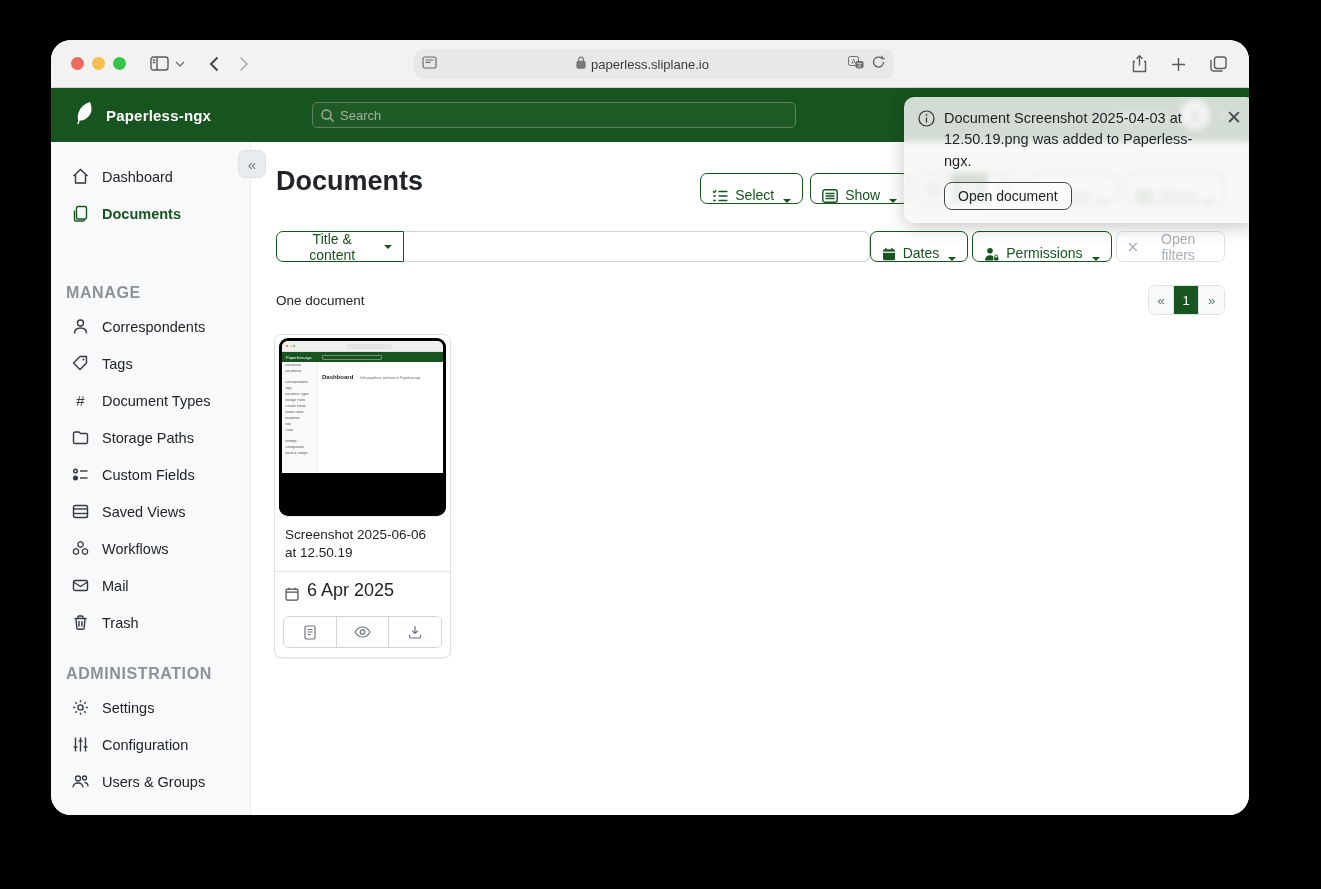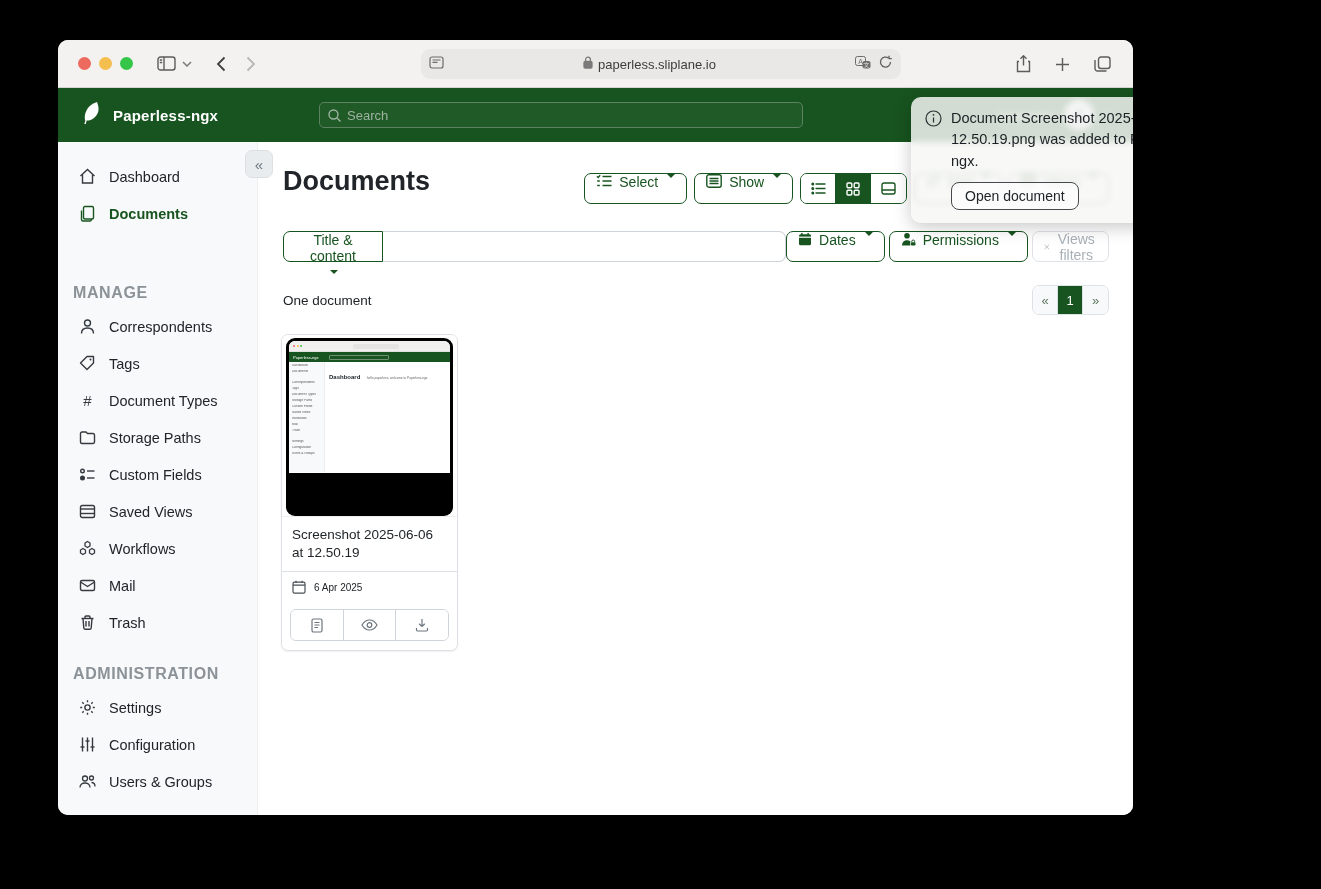--- a/index.html
+++ b/index.html
@@ -1,17 +1,17 @@
 <!DOCTYPE html>
 <html><head>
 <meta charset="utf-8">
 <style>
   * { margin:0; padding:0; box-sizing:border-box; }
   html,body { width:1321px; height:889px; background:#000; font-family:"Liberation Sans", sans-serif; overflow:hidden; }
-  .window { position:absolute; left:58px; top:40px; width:1075px; height:775px; background:#fff; border-radius:10px; overflow:hidden; box-shadow:0 10px 40px rgba(0,0,0,.6); }
+  .window { position:absolute; left:51px; top:40px; width:1198px; height:775px; background:#fff; border-radius:20px; overflow:hidden; box-shadow:0 10px 40px rgba(0,0,0,.6); }
 
   
   .chrome { position:relative; height:48px; background:#f4f2f0; border-bottom:1px solid #d6d3d0; display:flex; align-items:center; }
   .traffic { display:flex; gap:8px; margin-left:20px; }
   .traffic span { width:13px; height:13px; border-radius:50%; display:block; }
   .t-red{background:#ec6a5e;} .t-yellow{background:#f4bf4f;} .t-green{background:#35c649;}
   .chrome-ic { color:#5c5c5c; display:flex; align-items:center; justify-content:center; }
   .chrome-ic svg{display:block;}
   .ic-sidebar{margin-left:24px;} .ic-chevdn{margin-left:6px;color:#7a7a7a;}
   .ic-back{margin-left:24px;color:#3f3f3f;} .ic-fwd{margin-left:20px;color:#b9b7b5;}
@@ -43,30 +43,30 @@
   .nav-sect { margin:0 0 6px 15px; font-size:16px; letter-spacing:.6px; color:#8b9298; font-weight:700; }
   .sect-gap1{margin-top:52px;} .sect-gap2{margin-top:24px;}
   .tx-ic{font-size:15px; width:17px; text-align:center; font-weight:400;}
 
   .collapse-btn { position:absolute; left:187px; top:110px; width:28px; height:28px; background:#e9ecef; border:1px solid #dde0e3; border-radius:7px; color:#6c757d; font-size:15px; display:flex; align-items:center; justify-content:center; cursor:pointer; z-index:3; }
 
   .content { position:relative; flex:1; background:#fff; }
   .h1 { position:absolute; left:25px; top:24px; font-size:27px; font-weight:700; color:#212529; }
 
   .btnrow { position:absolute; top:31px; right:24px; display:flex; gap:7px; }
-  .btn { height:31px; display:flex; align-items:flex-start; gap:7px; padding:0 11px; border:1px solid #17541f; border-radius:7px; background:#fff; color:#17541f; font-size:14px; cursor:pointer; }
+  .btn { height:31px; display:flex; align-items:flex-end; gap:7px; padding:0 11px; border:1px solid #17541f; border-radius:7px; background:#fff; color:#17541f; font-size:14px; cursor:pointer; }
   .btn svg{flex:none;}
   .caret { width:0;height:0;border-left:4px solid transparent;border-right:4px solid transparent;border-top:4.5px solid currentColor; margin-left:2px;}
   .btn-group { display:flex; border-radius:7px; overflow:hidden; border:1px solid #17541f; height:31px;}
   .btn-group .gbtn { width:35px; display:flex; align-items:center; justify-content:center; background:#fff; color:#17541f; border-right:1px solid #17541f; cursor:pointer;}
   .btn-group .gbtn:last-child{border-right:none;}
   .btn-group .gbtn.sel { background:#17541f; color:#fff; }
 
   .filterrow { position:absolute; top:89px; left:25px; right:24px; display:flex; }
-  .field-btn { height:31px; border:1px solid #17541f; border-radius:7px 0 0 7px; background:#fff; color:#17541f; font-size:14px; display:flex; align-items:center; gap:6px; padding:0 11px; cursor:pointer;flex-direction:column; }
+  .field-btn { height:31px; border:1px solid #17541f; border-radius:7px 0 0 7px; background:#fff; color:#17541f; font-size:14px; display:flex; align-items:center; gap:6px; padding:0 11px; cursor:pointer; }
   .filter-input { width:468px; height:31px; border:1px solid #ced4da; border-left:none; border-radius:0 7px 7px 0; outline:none; padding:0 10px; font-size:14px; font-family:"Liberation Sans",sans-serif;}
   .filter-right { margin-left:auto; display:flex; gap:4px; }
   .btn-muted { height:31px; display:flex; align-items:center; gap:6px; padding:0 11px; border:1px solid #dee2e6; border-radius:7px; background:#fff; color:#a9b0b7; font-size:14px; cursor:pointer; }
 
   .countrow { position:absolute; top:143px; left:25px; right:24px; display:flex; align-items:center; }
   .count-text { font-size:13.5px; color:#212529; }
   .pager { margin-left:auto; display:flex; border:1px solid #dee2e6; border-radius:7px; overflow:hidden; }
   .pager .pcell { width:25px; height:28px; display:flex; align-items:center; justify-content:center; font-size:13px; color:#5d7561; background:#f8f9fa; cursor:pointer; border-right:1px solid #dee2e6;}
   .pager .pcell:last-child{border-right:none;}
   .pager .pcell.cur { background:#17541f; color:#fff; font-weight:400; }
@@ -82,21 +82,21 @@
   .mini-green { height:10px; background:#17541f; display:flex; align-items:center; }
   .mini-brand { color:#fff; font-size:4px; margin-left:4px; width:30px; white-space:nowrap; overflow:hidden;}
   .mini-search { width:60px; height:5px; border:0.5px solid #6d8f72; border-radius:1px; margin-left:6px;}
   .mini-body { display:flex; height:110px; }
   .mini-side { width:36px; background:#f8f9fa; border-right:1px solid #eee; padding:2px 0 0 3px; display:flex; flex-direction:column; gap:2.7px; }
   .mini-side span { font-size:3.2px; color:#555; white-space:nowrap; overflow:hidden; display:block; line-height:1;}
   .mini-main { flex:1; padding:3px 0 0 4px; }
   .mini-title { font-size:6px; font-weight:700; color:#212529; display:inline-block;}
   .mini-welcome { font-size:3.2px; color:#666; display:inline-block; margin-left:2px; white-space:nowrap;}
   .card-title { padding:9px 10px; font-size:13.5px; color:#212529; line-height:1.35; border-top:1px solid #eceeef; cursor:pointer;}
-  .card-date { display:flex; align-items:center; gap:8px; padding:8px 10px; font-size:10px; color:#212529; border-top:1px solid #dee2e6; }
+  .card-date { display:flex; align-items:flex-end; gap:8px; padding:8px 10px; font-size:18px; color:#212529; border-top:1px solid #dee2e6; }
   .card-date svg{color:#495057;}
   .card-actions { display:flex; margin:7px 8px 9px 8px; border:1px solid #ced4da; border-radius:6px; overflow:hidden; }
   .card-actions .act { flex:1; height:30px; display:flex; align-items:center; justify-content:center; color:#6c757d; background:#fff; border-right:1px solid #ced4da; cursor:pointer; }
   .card-actions .act:last-child{border-right:none;}
 
   
   .toast { position:absolute; left:853px; top:57px; width:352px; border-radius:10px; background:rgba(247,247,245,0.84); -webkit-backdrop-filter:blur(3px); backdrop-filter:blur(3px); box-shadow:0 4px 18px rgba(0,0,0,.22); padding:11px 14px 13px 14px; z-index:10; }
   .toast-row { display:flex; }
   .toast-msg { font-size:14.5px; color:#1d2125; line-height:1.48; width:272px; margin-left:9px; }
   .toast-info { color:#2b2f33; margin-top:2px; flex:none;}
@@ -443,21 +443,21 @@
                 <path d="M10.8 10.2 V9.4 a1.4 1.4 0 0 1 2.8 0 V10.2" fill="none" stroke="currentColor" stroke-width="1"></path>
               </svg>
             <span>Permissions</span>
             <span class="caret"></span>
           </button>
           <button class="btn-muted">
             <svg width="10" height="10" viewBox="0 0 10 10" stroke="currentColor" stroke-width="1.4">
                 <line x1="1" y1="1" x2="9" y2="9"></line>
                 <line x1="9" y1="1" x2="1" y2="9"></line>
               </svg>
-            <span>Views filters</span>
+            <span>Open filters</span>
           </button>
         </div>
       </div>
 
       <div class="countrow">
         <span class="count-text">One document</span>
         <div class="pager">
           <span class="pcell">«</span>
           <span class="pcell cur">1</span>
           <span class="pcell">»</span>

